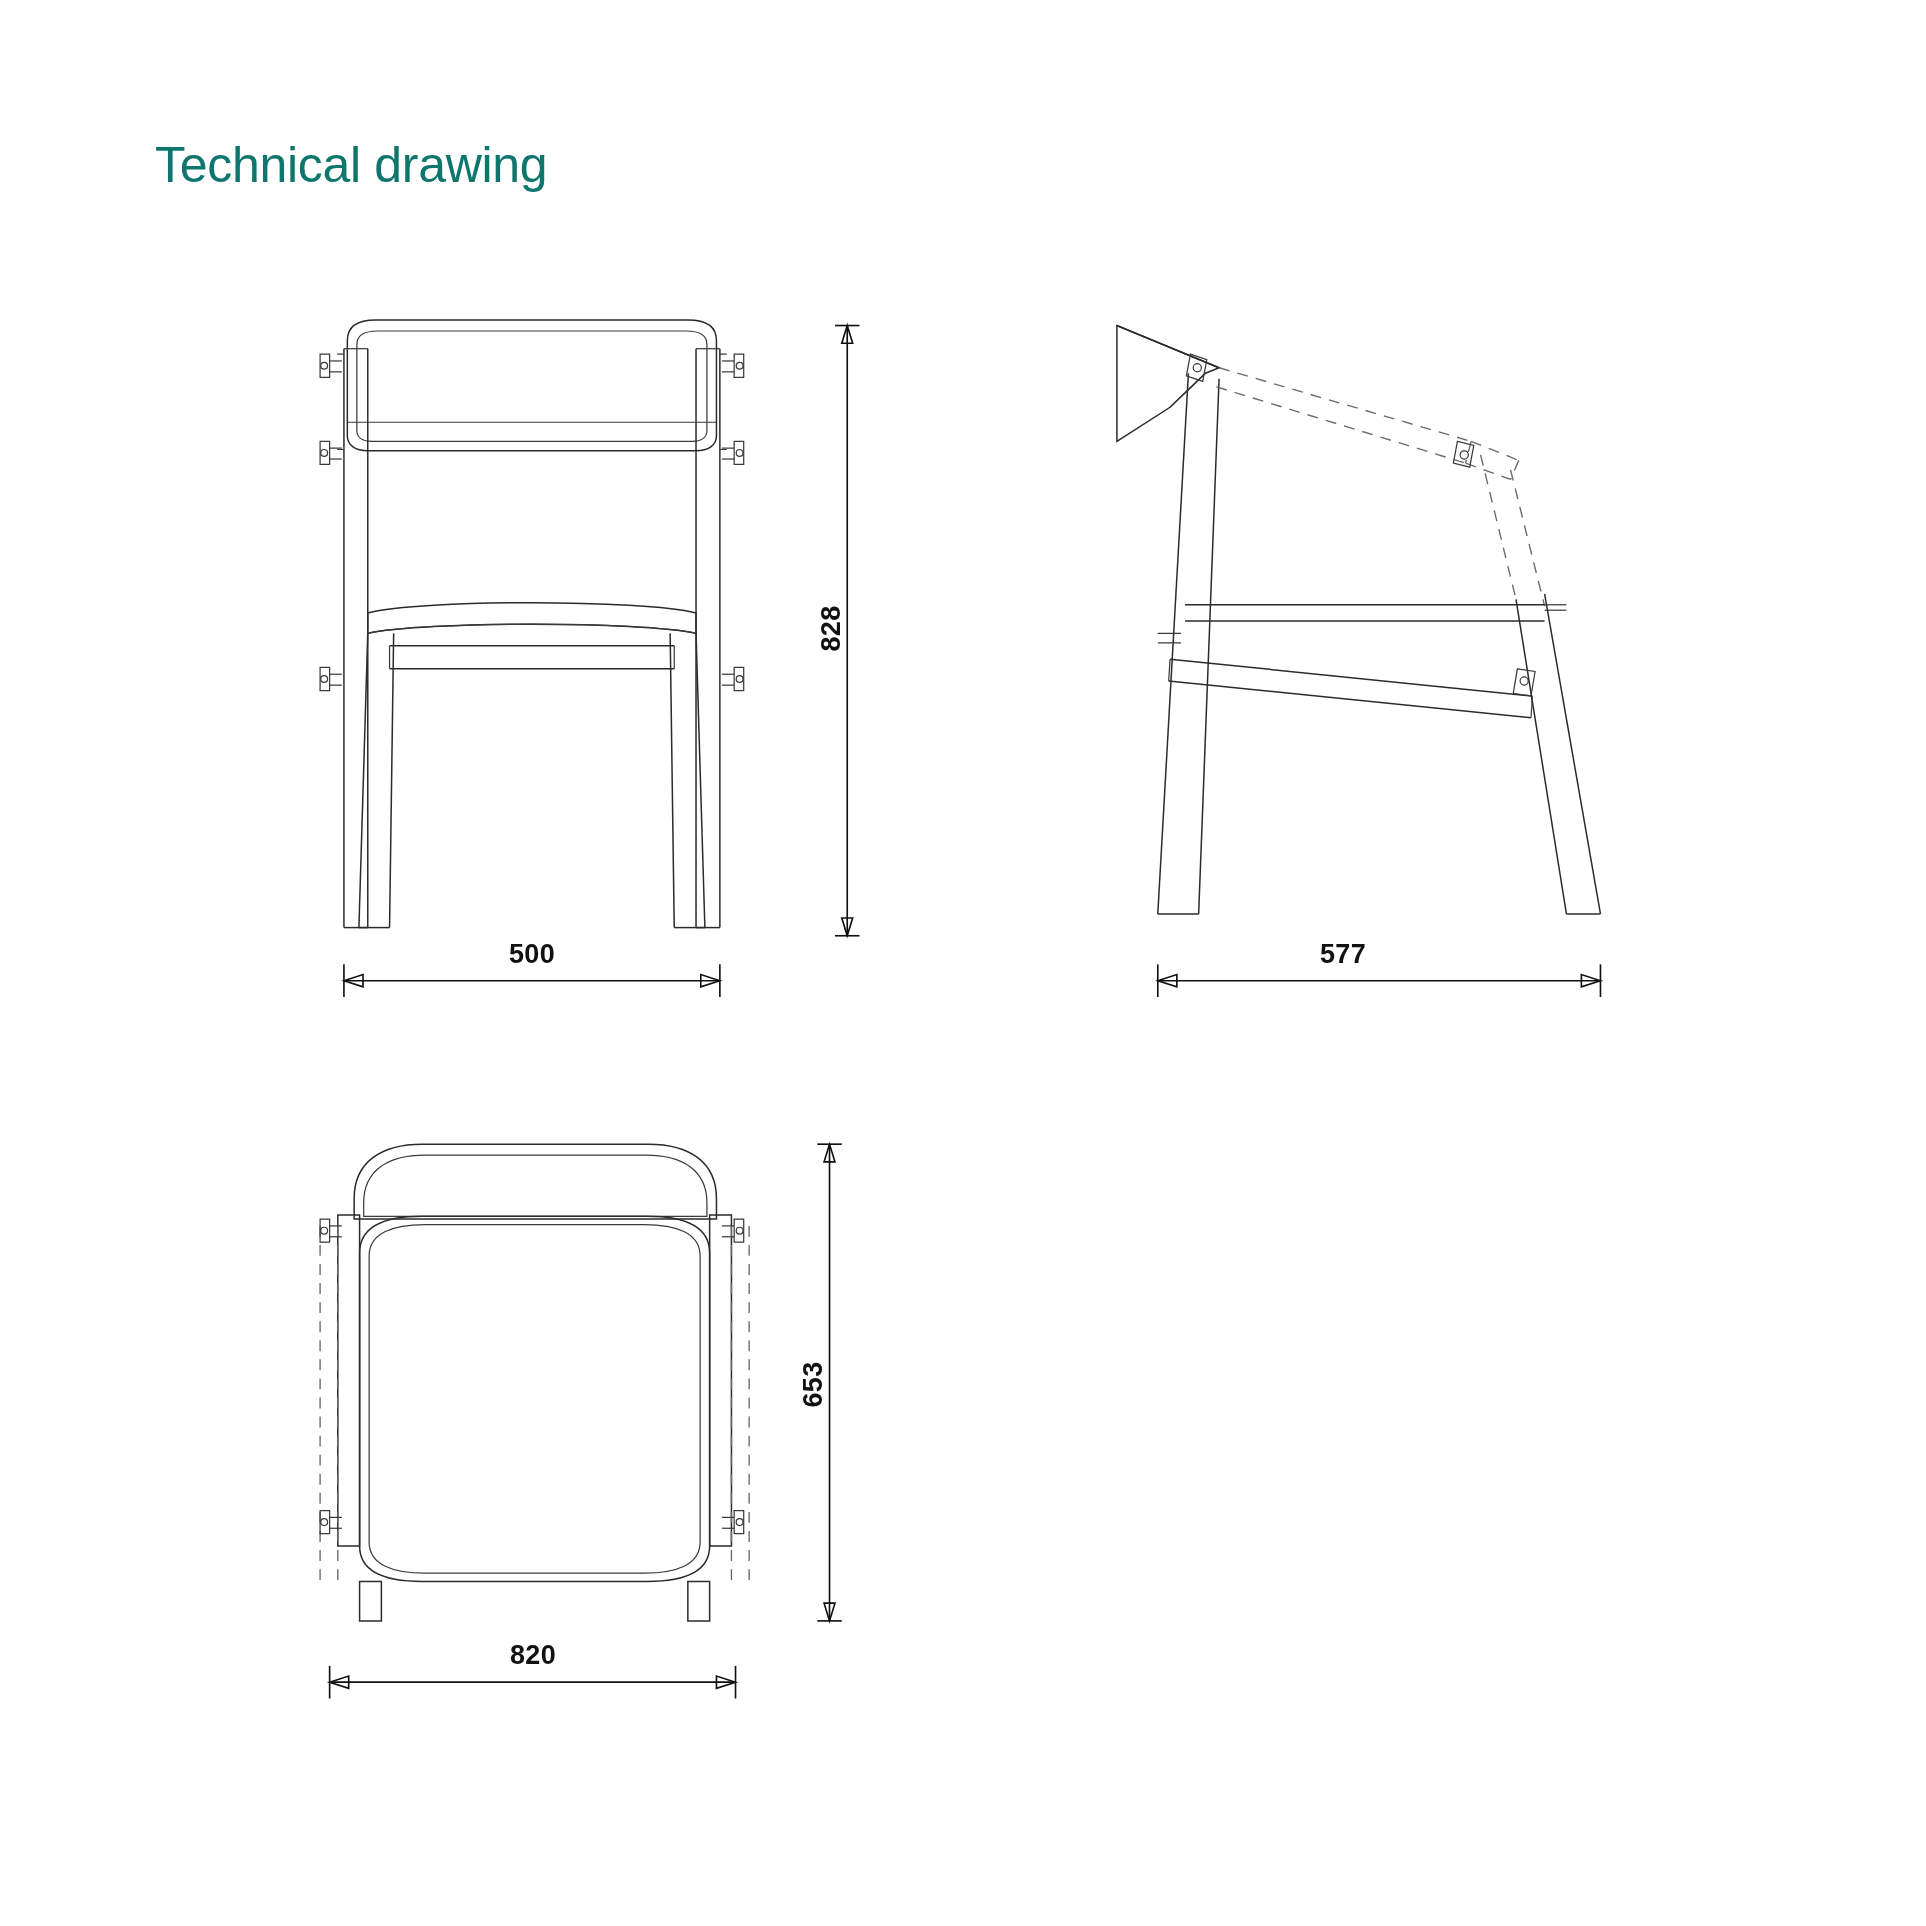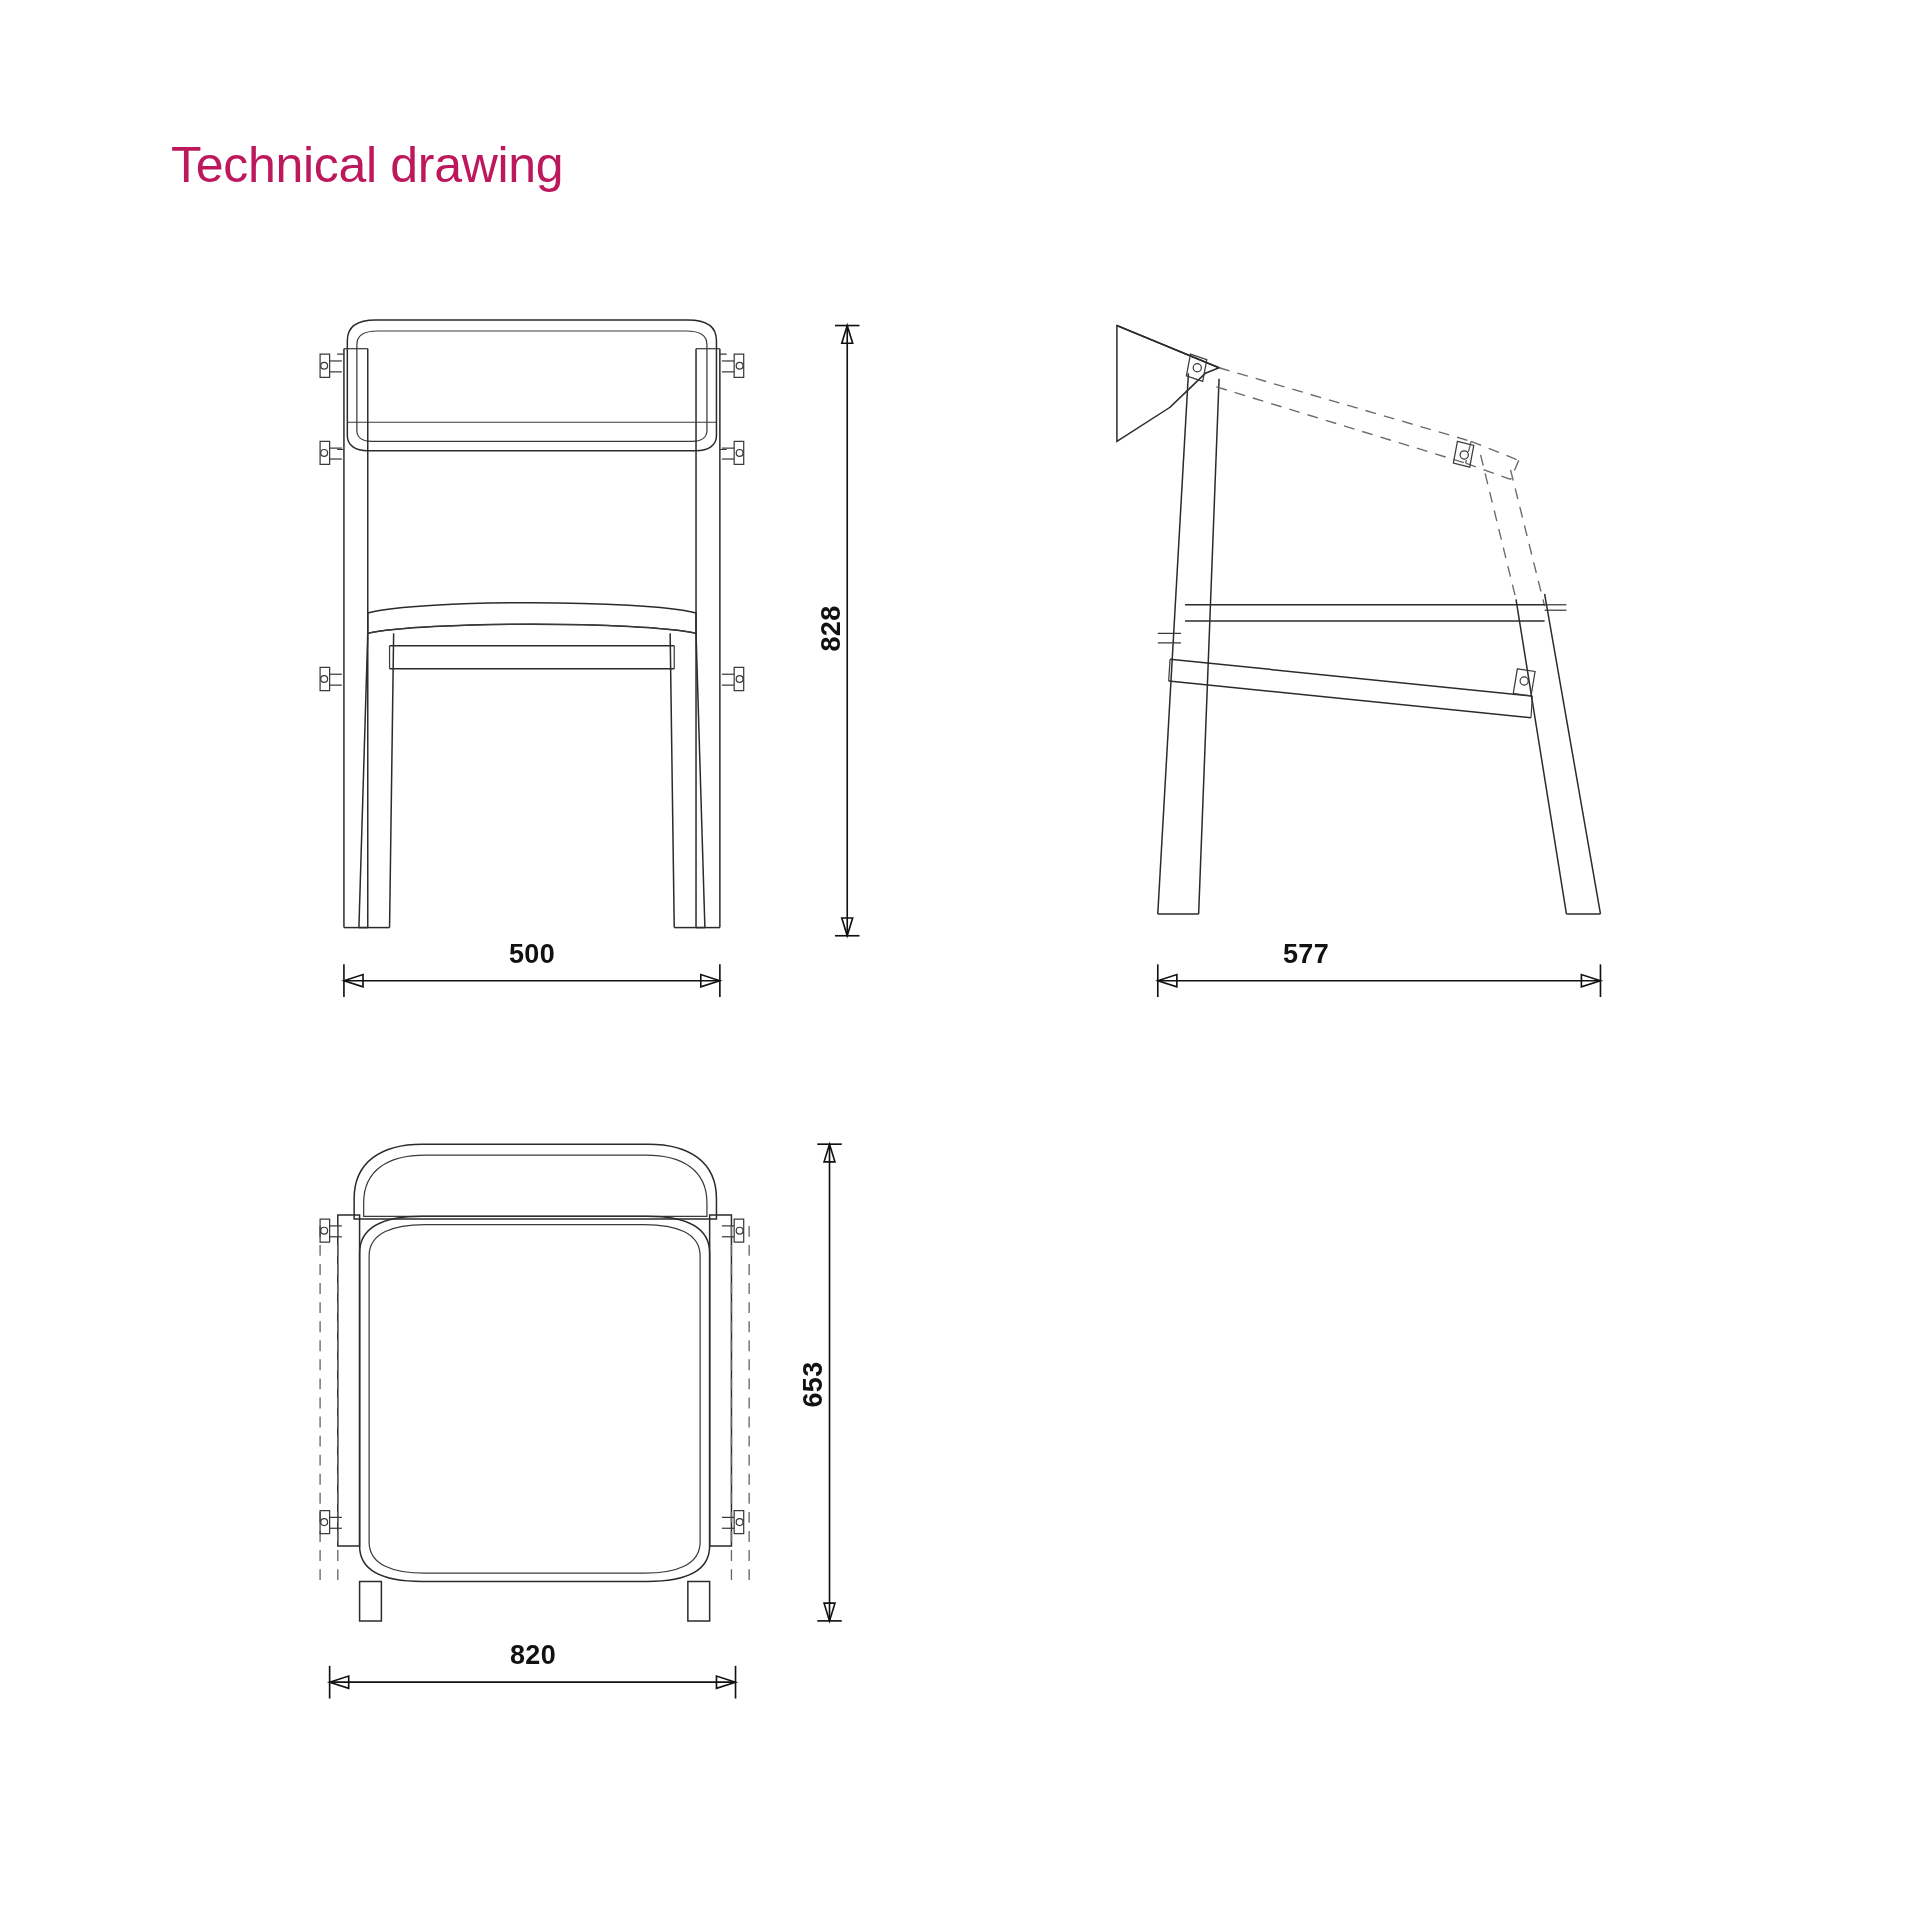--- a/index.html
+++ b/index.html
@@ -20,23 +20,22 @@
     inset: 0;
     background: #ffffff;
   }
   #title {
     position: absolute;
     left: 155px;
     top: 136px;
     font-size: 50px;
     font-weight: 400;
     letter-spacing: -0.3px;
-    color: #be185d;
+    color: #0f766e;
     white-space: nowrap;
-    margin-left: 16px;
   }
   .dim-label {
     position: absolute;
     font-size: 27px;
     font-weight: 700;
     color: #111;
     letter-spacing: 0.3px;
     white-space: nowrap;
   }
   .dim-label.vert {
@@ -250,20 +249,20 @@
       <path class="dimline" d="M 484 2446 L 484 2494"></path>
       <path class="dimline" d="M 1080 2446 L 1080 2494"></path>
     </g>
 
   </svg>
 
   <div class="dim-label vert" style="left:790px; top:613px; width:82px; text-align:center;">828</div>
 
   <div class="dim-label" style="left:498px; top:939px; width:68px; text-align:center;">500</div>
 
-  <div class="dim-label" style="left:1272px; top:939px; width:68px; text-align:center;">577</div>
+  <div class="dim-label" style="left:1309px; top:939px; width:68px; text-align:center;">577</div>
 
   <div class="dim-label vert" style="left:772px; top:1369px; width:82px; text-align:center;">653</div>
 
   <div class="dim-label" style="left:499px; top:1640px; width:68px; text-align:center;">820</div>
 
 </div>
 
 
 </body></html>

